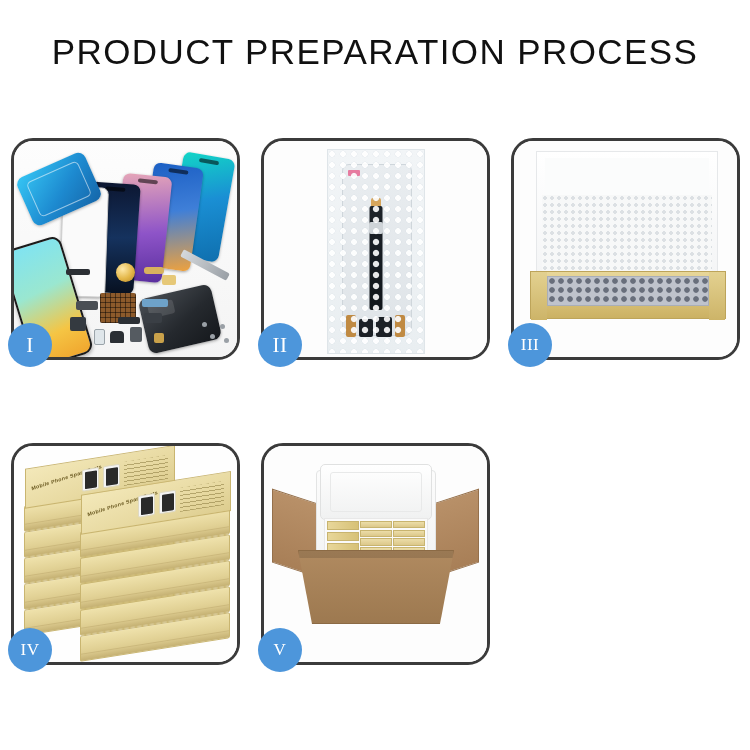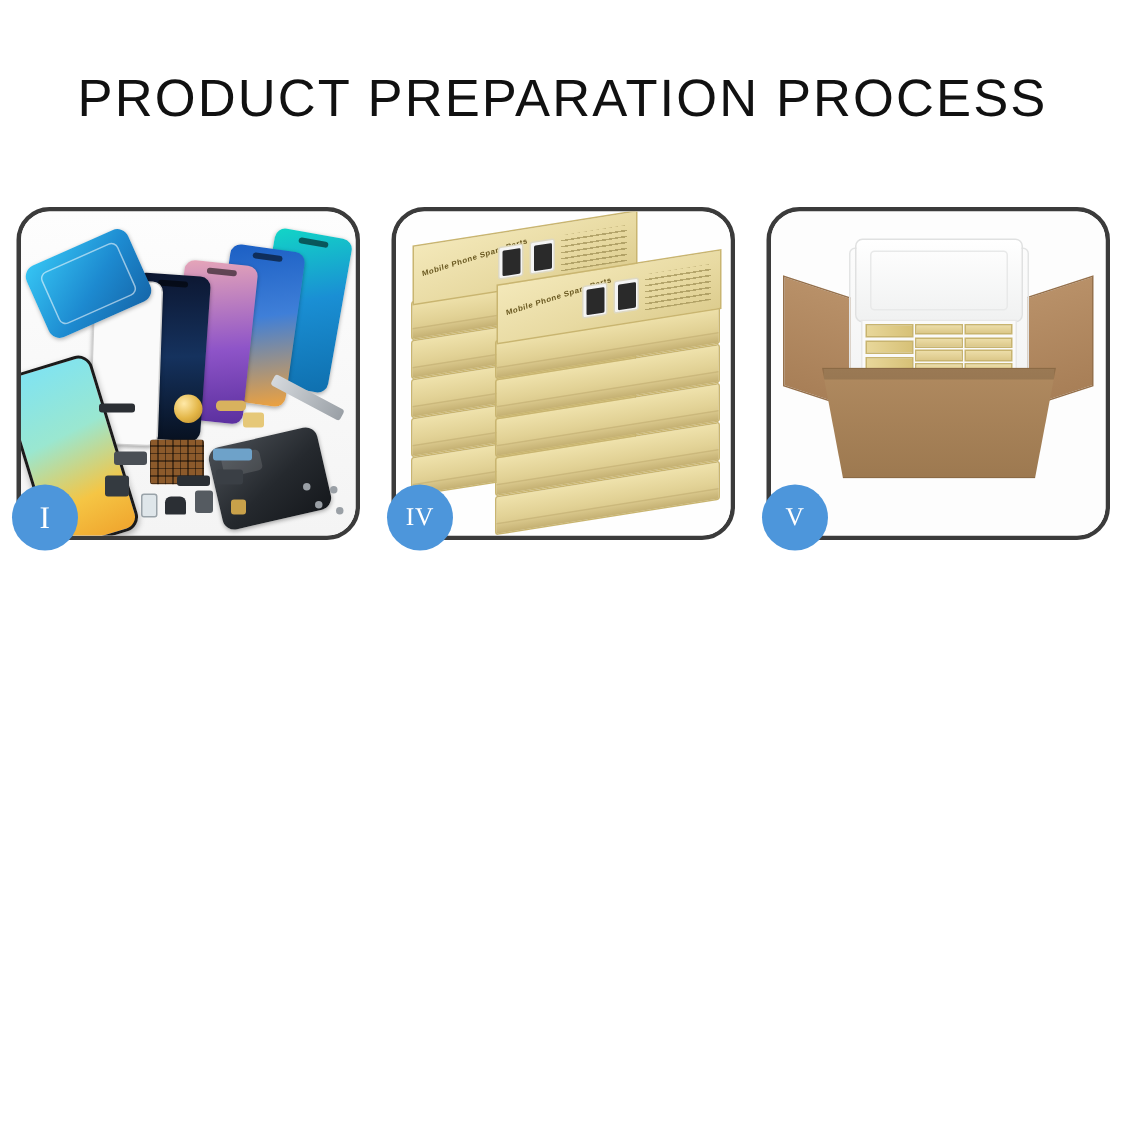--- a/index.html
+++ b/index.html
@@ -8,21 +8,21 @@
     background: #ffffff;
     font-family: "Liberation Sans", sans-serif;
     overflow: hidden;
   }
   .page { position: relative; width: 750px; height: 750px; background:#fff; }
 
   
   .header { position:absolute; top:0; left:0; width:750px; text-align:center; }
   .title {
     font-size: 35px; font-weight: 500; color:#111;
-    letter-spacing: 1.4px; margin-top: 46px;
+    letter-spacing: 1.4px; margin-top: 32px;
     font-family: "Liberation Sans", sans-serif;
     white-space: nowrap;
   }
   .subtitle {
     font-size: 14.5px; font-weight: 400; color:#1a1a1a;
     letter-spacing: .1px; margin-top: 11px; white-space: nowrap;
   }
 
   
   .grid {
@@ -397,21 +397,52 @@
           <div class="tweezer"></div>
           <div class="screw s1"></div>
           <div class="screw s2"></div>
           <div class="screw s3"></div>
           <div class="screw s4"></div>
         </div>
       </div>
       <div class="badge">I</div>
     </div>
 
-
+    <div class="panel">
+      <div class="panel-inner p2">
+        <div class="bubble-bag">
+          <div class="screen-in"></div>
+          <div class="pink-label"></div>
+          <div class="flex-top"></div>
+          <div class="flex-strip"></div>
+          <div class="flex-chip"></div>
+          <div class="connector-row">
+            <span></span>
+              <span></span>
+              <span></span>
+              <span></span>
+          </div>
+          <div class="bubbles"></div>
+        </div>
+      </div>
+      <div class="badge">II</div>
+    </div>
+
+    <div class="panel">
+      <div class="panel-inner p3">
+        <div class="lid3"></div>
+        <div class="foam3"></div>
+        <div class="tray3">
+          <span class="tray3-flapL"></span>
+          <span class="tray3-flapR"></span>
+          <span class="tray3-inner"></span>
+        </div>
+      </div>
+      <div class="badge tight">III</div>
+    </div>
 
     <div class="panel">
       <div class="panel-inner p4">
         <div class="stack">
           <div class="sbox b5">
               <span class="edge"></span>
             </div>
           <div class="sbox b4">
               <span class="edge"></span>
             </div>

